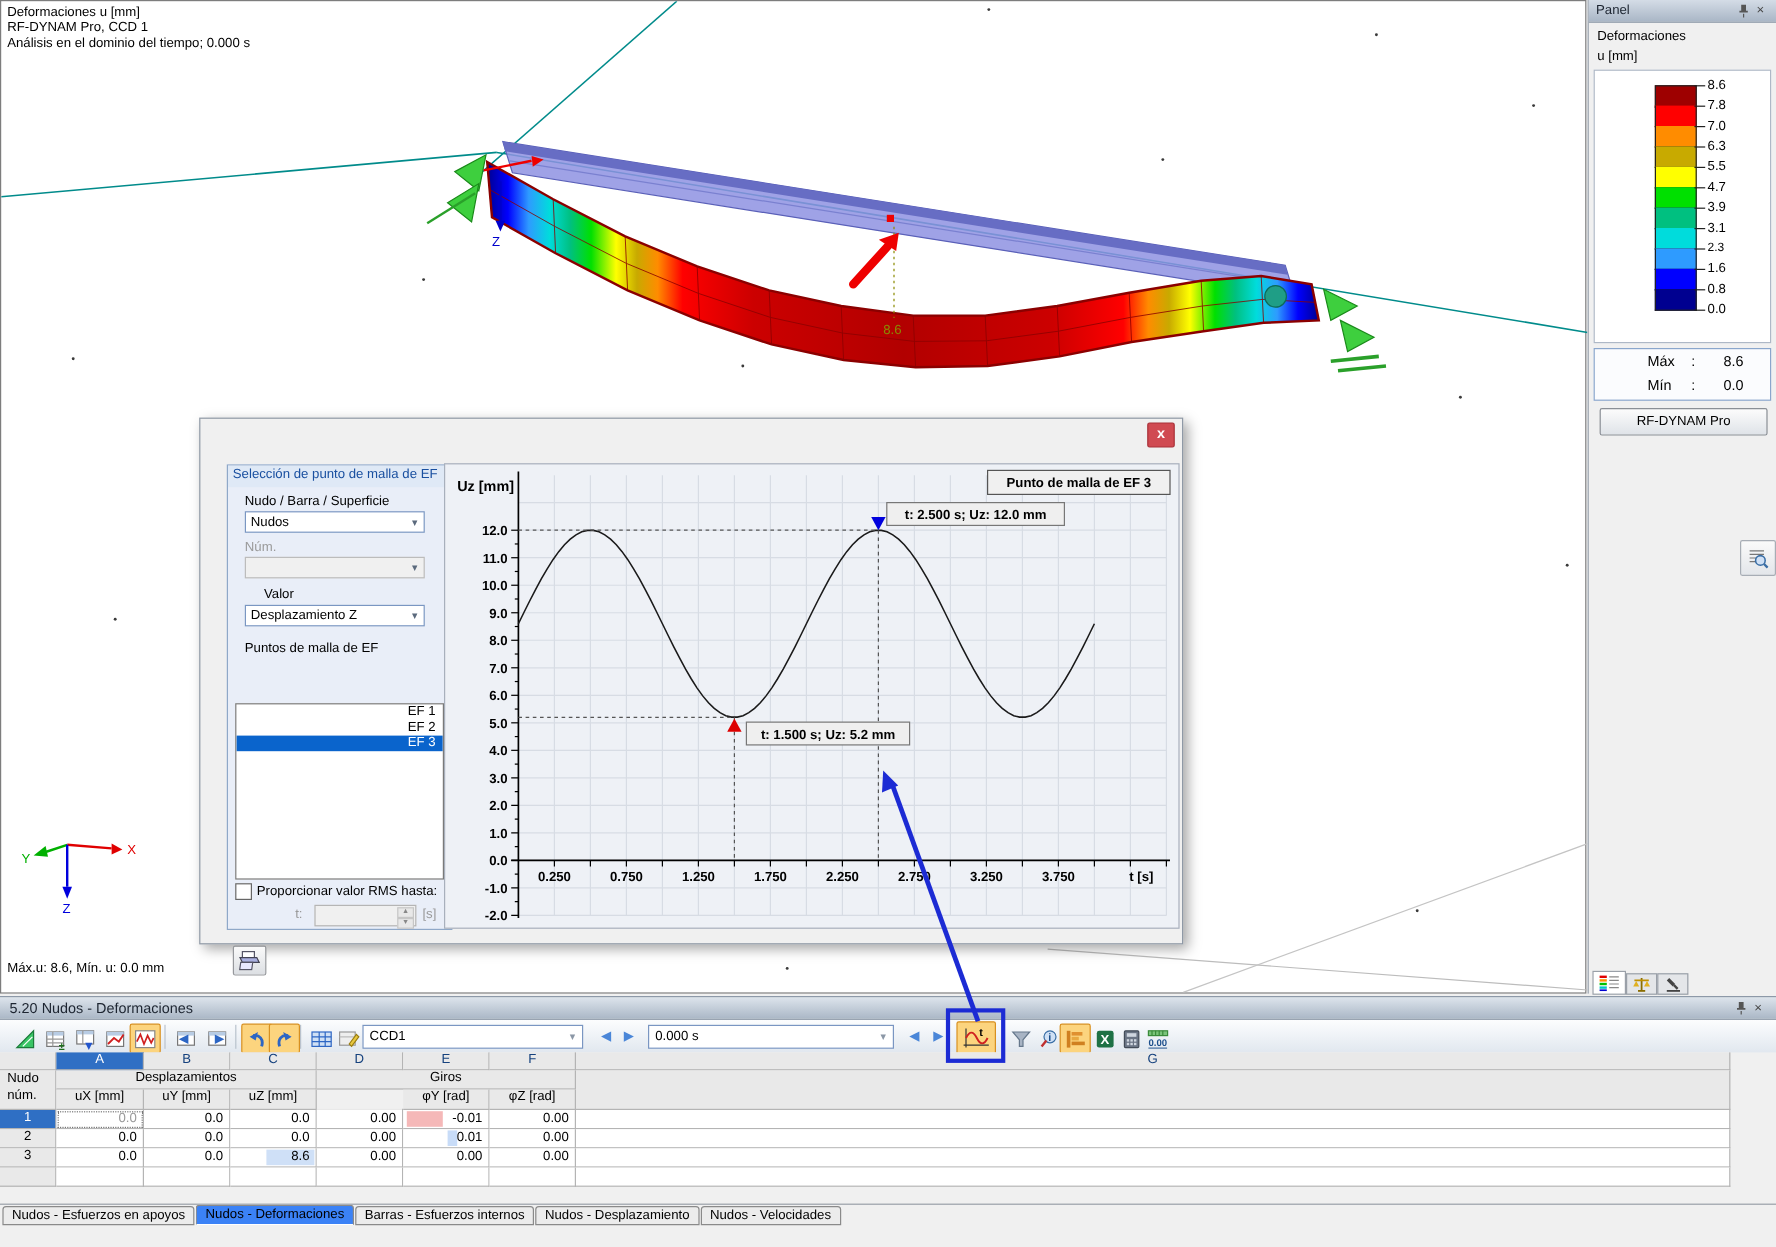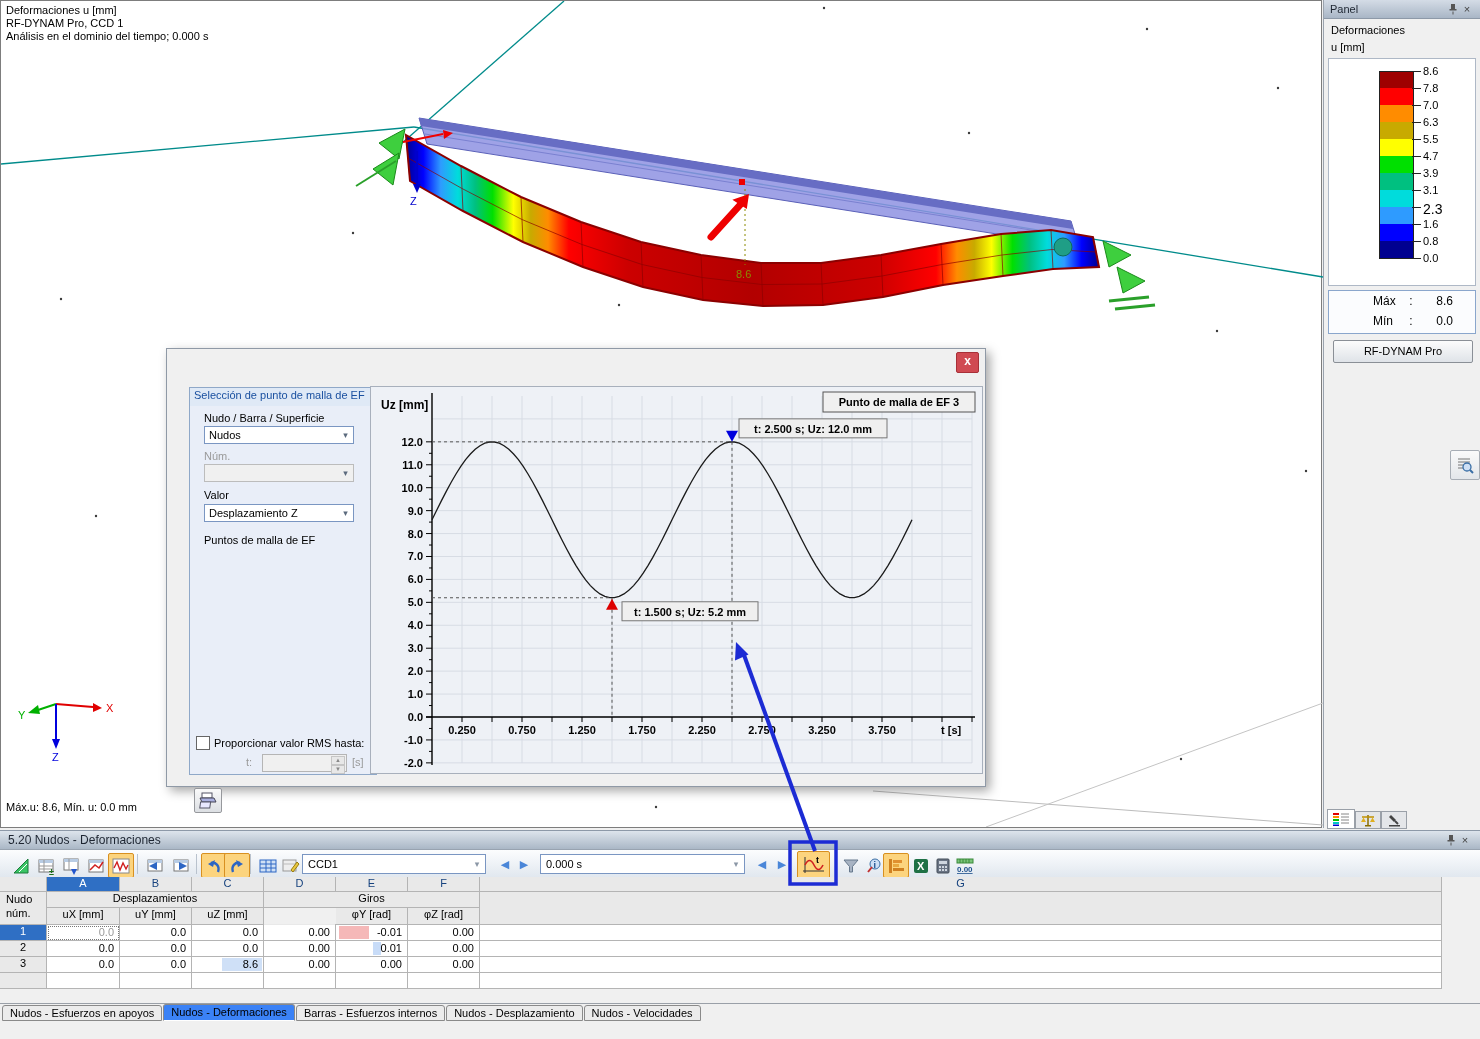--- a/index.html
+++ b/index.html
@@ -222,21 +222,21 @@
         <div class="abs" style="left: 94px; top: 57px; font-size: 11px;">6.3</div>
         <div class="abs" style="left: 83px; top: 63px; width: 9px; height: 1px; background: rgb(34, 34, 34);"></div>
         <div class="abs" style="left: 94px; top: 74px; font-size: 11px;">5.5</div>
         <div class="abs" style="left: 83px; top: 80px; width: 9px; height: 1px; background: rgb(34, 34, 34);"></div>
         <div class="abs" style="left: 94px; top: 91px; font-size: 11px;">4.7</div>
         <div class="abs" style="left: 83px; top: 97px; width: 9px; height: 1px; background: rgb(34, 34, 34);"></div>
         <div class="abs" style="left: 94px; top: 108px; font-size: 11px;">3.9</div>
         <div class="abs" style="left: 83px; top: 114px; width: 9px; height: 1px; background: rgb(34, 34, 34);"></div>
         <div class="abs" style="left: 94px; top: 125px; font-size: 11px;">3.1</div>
         <div class="abs" style="left: 83px; top: 131px; width: 9px; height: 1px; background: rgb(34, 34, 34);"></div>
-        <div class="abs" style="left: 94px; top: 142px; font-size: 14px;">2.3</div>
+        <div class="abs" style="left: 94px; top: 142px; font-size: 10px;">2.3</div>
         <div class="abs" style="left: 83px; top: 148px; width: 9px; height: 1px; background: rgb(34, 34, 34);"></div>
         <div class="abs" style="left: 94px; top: 159px; font-size: 11px;">1.6</div>
         <div class="abs" style="left: 83px; top: 165px; width: 9px; height: 1px; background: rgb(34, 34, 34);"></div>
         <div class="abs" style="left: 94px; top: 176px; font-size: 11px;">0.8</div>
         <div class="abs" style="left: 83px; top: 182px; width: 9px; height: 1px; background: rgb(34, 34, 34);"></div>
         <div class="abs" style="left: 94px; top: 193px; font-size: 11px;">0.0</div>
         <div class="abs" style="left: 83px; top: 199px; width: 9px; height: 1px; background: rgb(34, 34, 34);"></div>
       </div>
     <div id="maxmin-box" class="abs">
       <div class="mm-row">
@@ -527,26 +527,31 @@
       <div id="grp-title">Selección de punto de malla de EF</div>
       <div class="abs lbl" style="top:24px;">Nudo / Barra / Superficie</div>
       <div class="combo abs" style="left:14px;top:38px;width:150px;">
         <span>Nudos</span>
           <span class="chev">▾</span>
       </div>
       <div class="abs lbl lbl-dis" style="top:62px;">Núm.</div>
       <div class="combo dis abs" style="left:14px;top:76px;width:150px;">
           <span class="chev">▾</span>
         </div>
-      <div class="abs lbl" style="top:101px;">Valor</div>
+      <div class="abs lbl" style="top:101px;margin-left:16px;">Valor</div>
       <div class="combo abs" style="left:14px;top:116px;width:150px;">
         <span>Desplazamiento Z</span>
           <span class="chev">▾</span>
       </div>
       <div class="abs lbl" style="top:146px;">Puntos de malla de EF</div>
+      <div id="mesh-listbox" class="abs">
+          <div class="mesh-item">EF 1</div>
+          <div class="mesh-item">EF 2</div>
+          <div class="mesh-item sel">EF 3</div>
+        </div>
       <div id="rms-row" class="abs">
         <div id="rms-box"></div>
         <span>Proporcionar valor RMS hasta:</span>
       </div>
       <div class="abs lbl-dis" style="left:56px;top:368px;">t:</div>
       <div id="spin" class="abs">
         <div class="spin-btns">
             <div>▲</div>
             <div>▼</div>
           </div>

